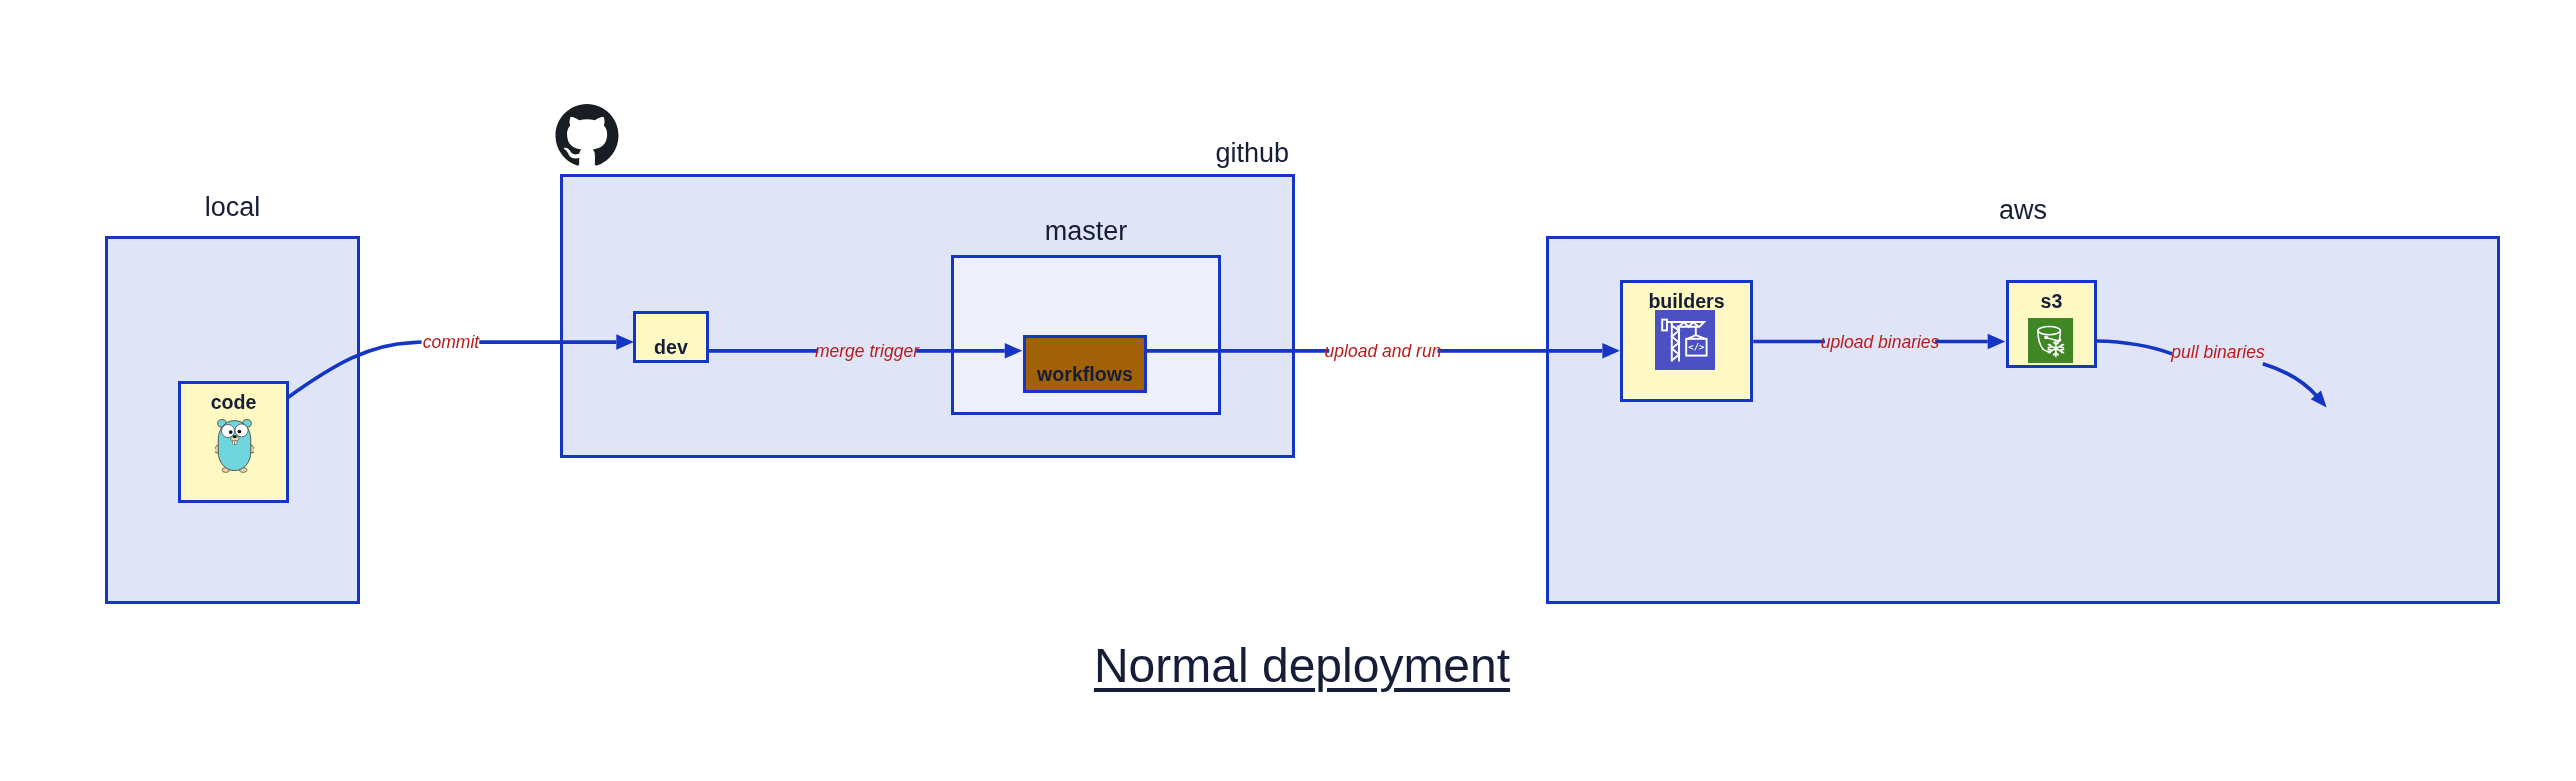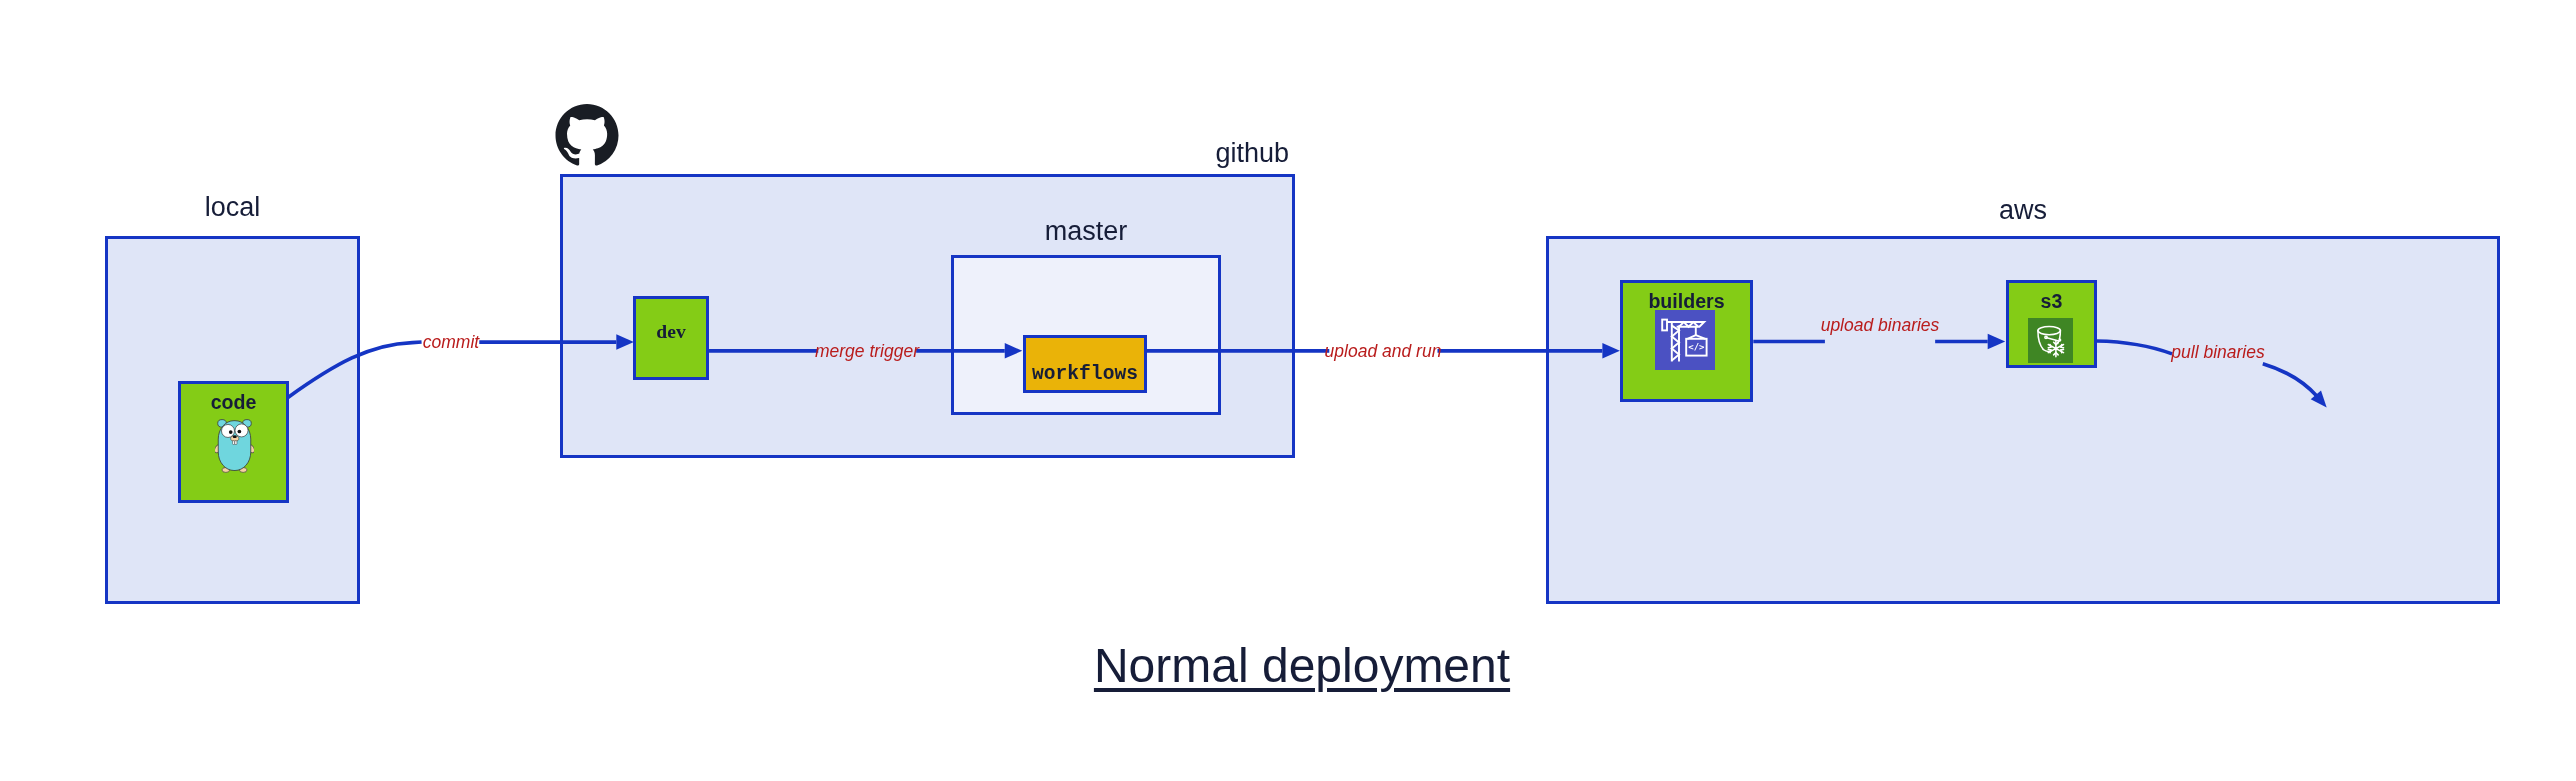--- a/index.html
+++ b/index.html
@@ -1,22 +1,22 @@
 <!DOCTYPE html>
 <html style="font-size:8.2px"><head>
 <meta charset="utf-8">
 <style>
   html,body{margin:0;padding:0;background:#ffffff;}
   .canvas{position:relative;width:2604px;height:781px;background:#ffffff;overflow:hidden;
           font-family:"Liberation Sans",sans-serif;}
   
   .group-box{position:absolute;background:#dfe5f7;border:3.6px solid #1535c4;box-sizing:border-box;}
   
-  .node-box{position:absolute;background:#84cc16;border:3.6px solid #1535c4;box-sizing:border-box;}
-  .inner-box{background:#eab308;font-family:Liberation Mono, monospace;}
+  .node-box{position:absolute;background:#fef9c3;border:3.6px solid #1535c4;box-sizing:border-box;}
+  .inner-box{background:#a16207;}
   .group-label{position:absolute;font-size:27px;color:#161d38;white-space:nowrap;}
   .node-label{position:absolute;left:0;right:0;text-align:center;font-weight:bold;
               font-size:19.6px;color:#161d38;white-space:nowrap;}
   .edge-label{position:absolute;transform:translate(-50%,-50%);font-style:italic;
               font-size:17.5px;color:#b91c1c;white-space:nowrap;}
   .title{position:absolute;left:1302px;top:638px;transform:translateX(-50%);
          font-size:48px;color:#161d38;text-decoration:underline;
          text-underline-offset:6.2px;text-decoration-thickness:3.6px;white-space:nowrap;}
   .abs{position:absolute;}
   svg{display:block;}
@@ -54,21 +54,21 @@
   </div>
 
   <div class="abs" style="left:555px;top:104px;">
     <svg width="64" height="63" viewBox="0 0 16 16">
       <path fill="#191d24" d="M8 0C3.58 0 0 3.58 0 8c0 3.54 2.29 6.53 5.47 7.59.4.07.55-.17.55-.38 0-.19-.01-.82-.01-1.49-2.01.37-2.53-.49-2.69-.94-.09-.23-.48-.94-.82-1.13-.28-.15-.68-.52-.01-.53.63-.01 1.08.58 1.23.82.72 1.21 1.87.87 2.33.66.07-.52.28-.87.51-1.07-1.78-.2-3.64-.89-3.64-3.95 0-.87.31-1.59.82-2.15-.08-.2-.36-1.02.08-2.12 0 0 .67-.21 2.2.82.64-.18 1.32-.27 2-.27s1.36.09 2 .27c1.53-1.04 2.2-.82 2.2-.82.44 1.1.16 1.92.08 2.12.51.56.82 1.27.82 2.15 0 3.07-1.87 3.75-3.65 3.95.29.25.54.73.54 1.48 0 1.07-.01 1.93-.01 2.2 0 .21.15.46.55.38A8.01 8.01 0 0 0 16 8c0-4.42-3.58-8-8-8z"></path>
     </svg>
   </div>
   <div class="group-label" style="left:1083px;top:138px;width:206px;text-align:right;">github</div>
   <div class="group-box" style="left:560px;top:174px;width:735px;height:284px;"></div>
 
-  <div class="node-box" style="left:633px;top:296px;width:76px;height:84px;font-family:Liberation Serif, serif;">
+  <div class="node-box" style="left:633px;top:311px;width:76px;height:52px;">
     <div class="node-label" style="top:21.6px;">dev</div>
   </div>
 
   <div class="group-label" style="left:951px;top:216px;width:270px;text-align:center;">master</div>
   <div class="node-box" style="left:951px;top:255px;width:270px;height:160px;background:#eef1fb;"></div>
 
   <div class="node-box inner-box" style="left:1023px;top:335px;width:124px;height:58px;">
     <div class="node-label" style="top:25px;">workflows</div>
   </div>
 
@@ -134,19 +134,19 @@
       <polygon points="1950,666 1984,681 1950,696"></polygon>
       <polygon points="3110,666 3144,681 3110,696"></polygon>
       <polygon points="3858,648 3892,663 3858,678"></polygon>
       <polygon points="4485,775 4516,791 4505,758"></polygon>
     </g>
   </svg>
 
   <div class="edge-label" style="left:451px;top:342px;">commit</div>
   <div class="edge-label" style="left:867px;top:351px;">merge trigger</div>
   <div class="edge-label" style="left:1383px;top:351px;">upload and run</div>
-  <div class="edge-label" style="left:1880px;top:325px;">upload binaries</div>
+  <div class="edge-label" style="left:1880px;top:342px;">upload binaries</div>
   <div class="edge-label" style="left:2218px;top:352px;">pull binaries</div>
 
   <div class="title">Normal deployment</div>
 
 </div>
 
 
 </body></html>

